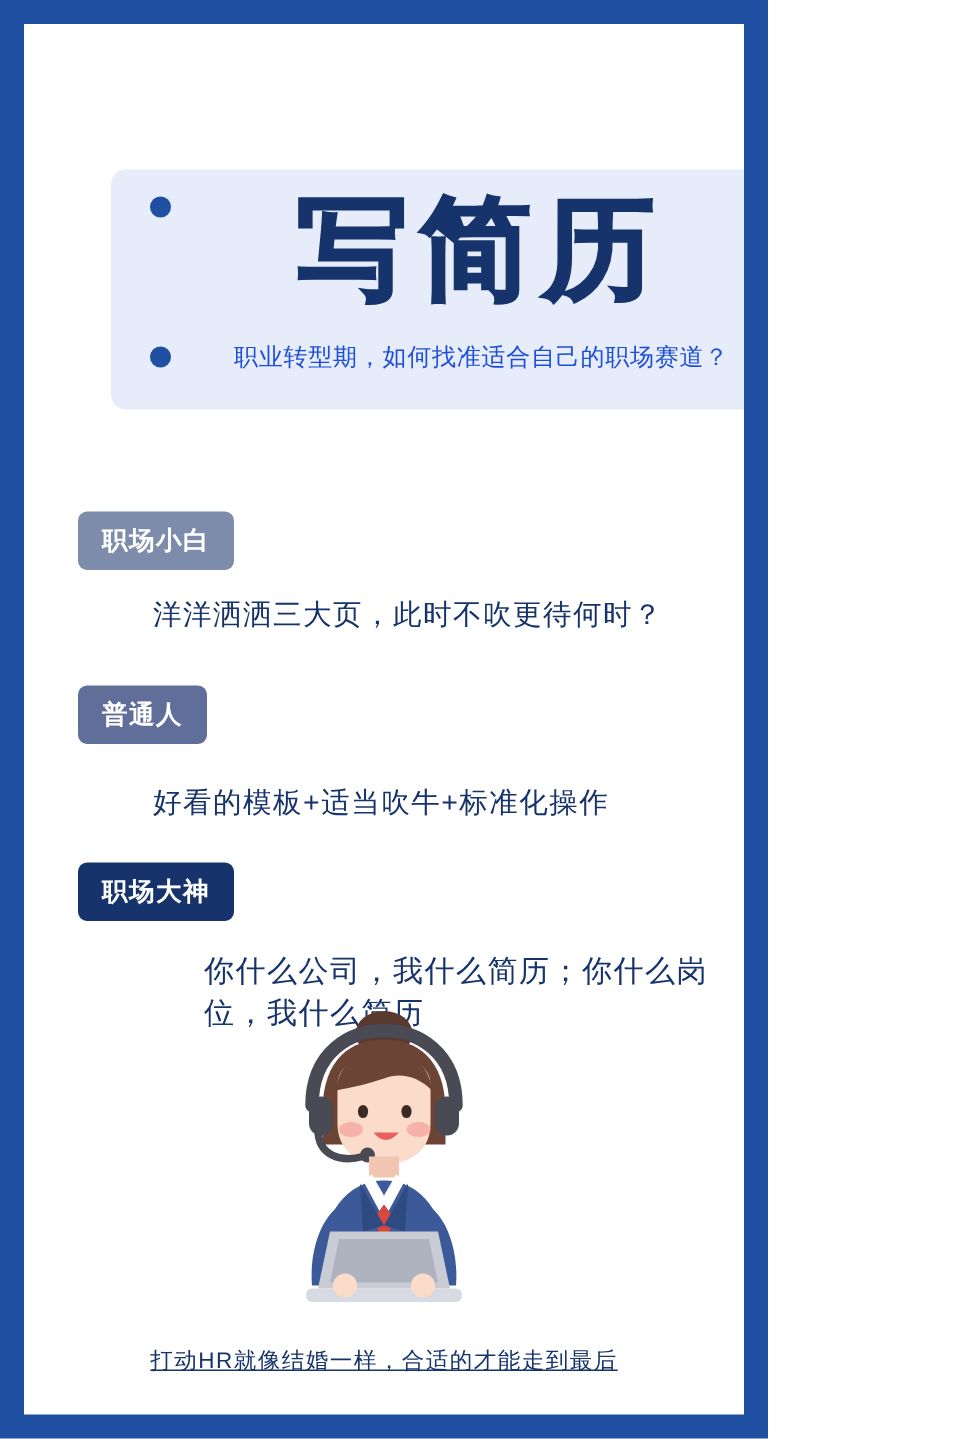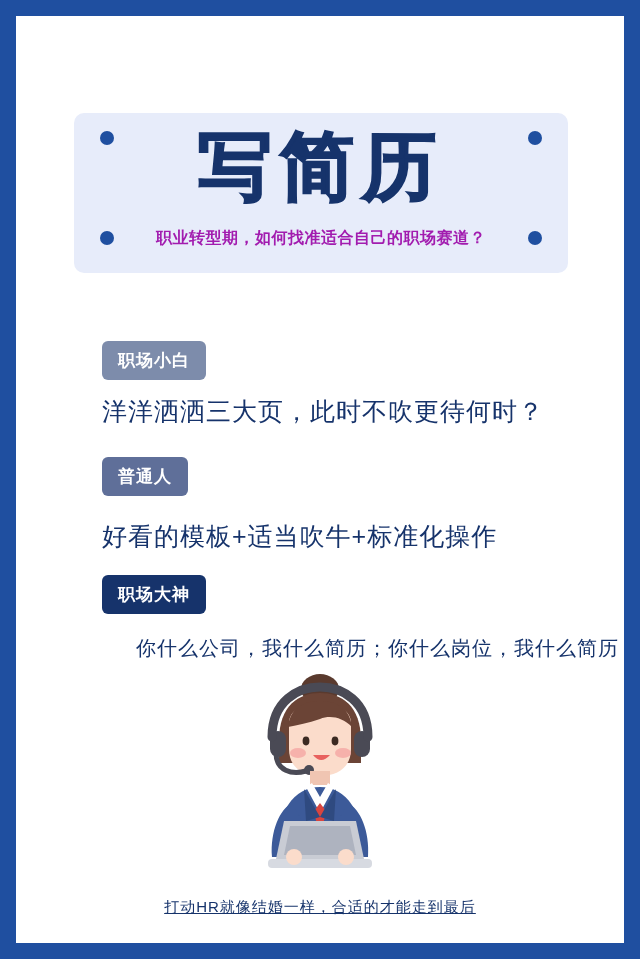--- a/index.html
+++ b/index.html
@@ -9,21 +9,21 @@
   body {
     width: 640px;
     height: 959px;
     font-family: "Liberation Sans", "DejaVu Sans", sans-serif;
     background: #ffffff;
     overflow: hidden;
   }
 
   .poster {
     position: relative;
-    width: 640px;
+    width: 512px;
     height: 959px;
     background: #1f4fa0;
     box-sizing: border-box;
     padding: 16px;
   }
 
   .inner {
     position: relative;
     width: 100%;
     height: 100%;
@@ -70,22 +70,22 @@
     -webkit-text-stroke: 2px #16336b;
   }
 
   .sub-title {
     position: absolute;
     left: 0;
     right: 0;
     bottom: 24px;
     text-align: center;
     font-size: 16px;
-    font-weight: bold;
-    color: #a21caf;
+    font-weight: normal;
+    color: #1d4ed8;
     letter-spacing: 0.5px;
   }
 
   
   .row {
     position: absolute;
     left: 0;
     right: 0;
   }
   .tag {
@@ -94,25 +94,25 @@
     color: #ffffff;
     font-size: 17px;
     font-weight: bold;
     padding: 8px 16px;
     letter-spacing: 1px;
   }
   .tag.lvl1 { background: #7d8cab; }
   .tag.lvl2 { background: #5f6f99; }
   .tag.lvl3 { background: #16336b; }
 
-  .tag-wrap { padding-left: 86px; }
+  .tag-wrap { padding-left: 36px; }
   .desc {
     padding-left: 86px;
     color: #16336b;
-    font-size: 25px;
+    font-size: 19px;
     letter-spacing: 1px;
     line-height: 28px;
   }
   .desc.big {
     font-size: 20px;
     padding-left: 120px;
   }
 
   .r1-tag  { top: 325px; }
   .r1-text { top: 381px; }

